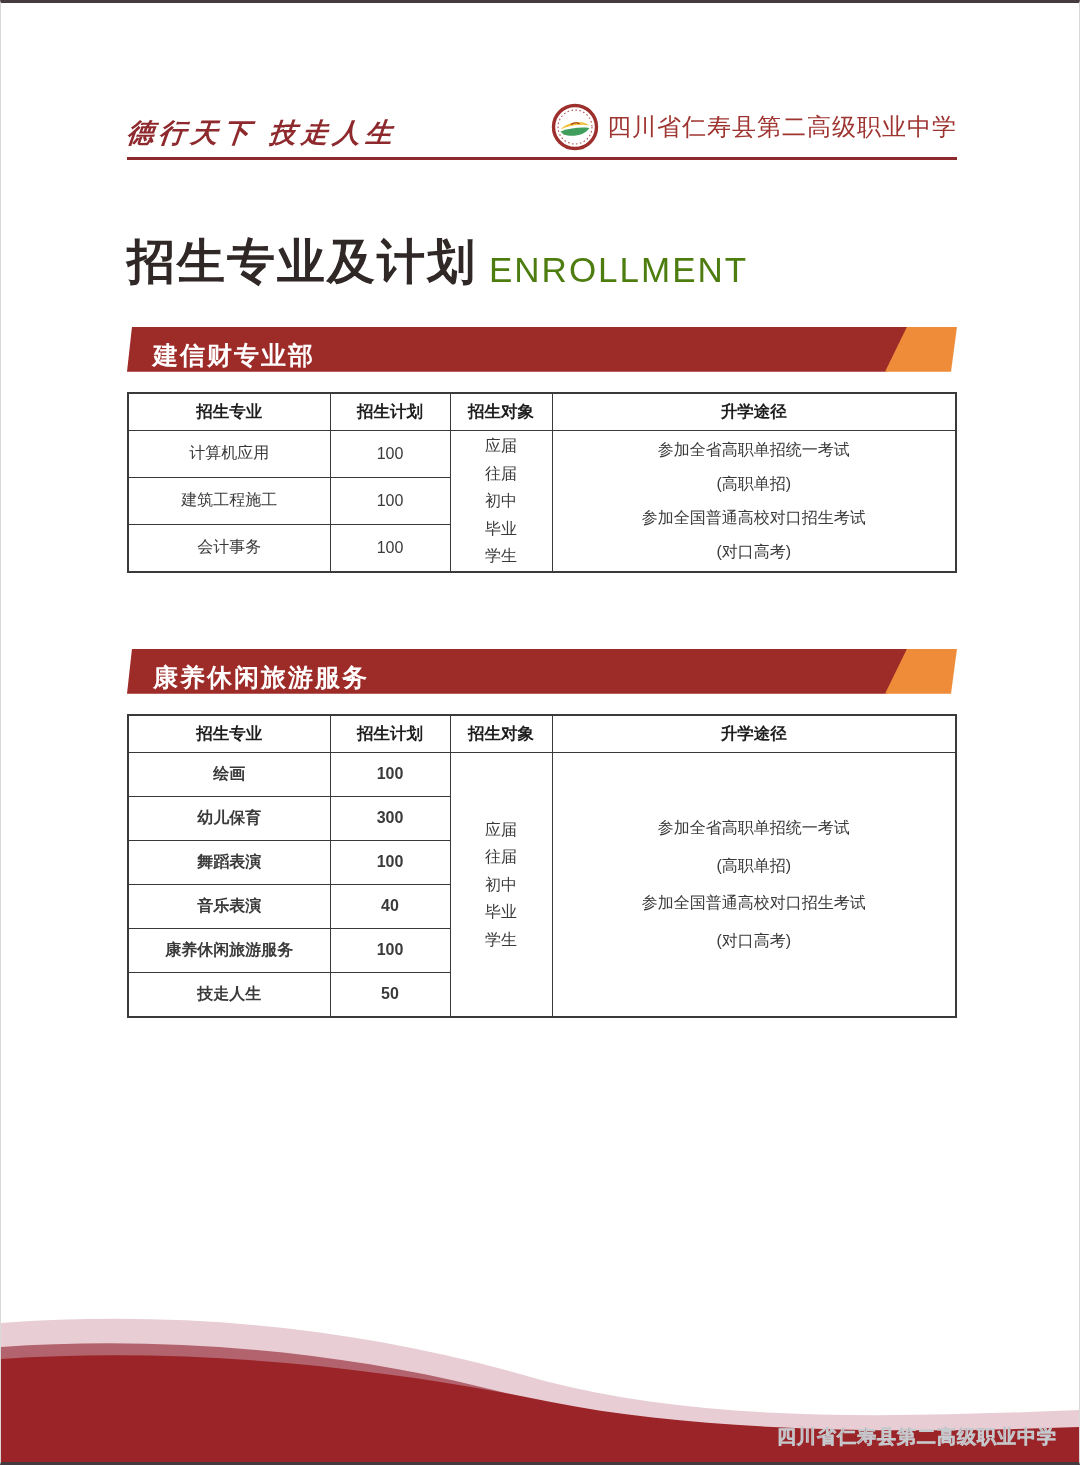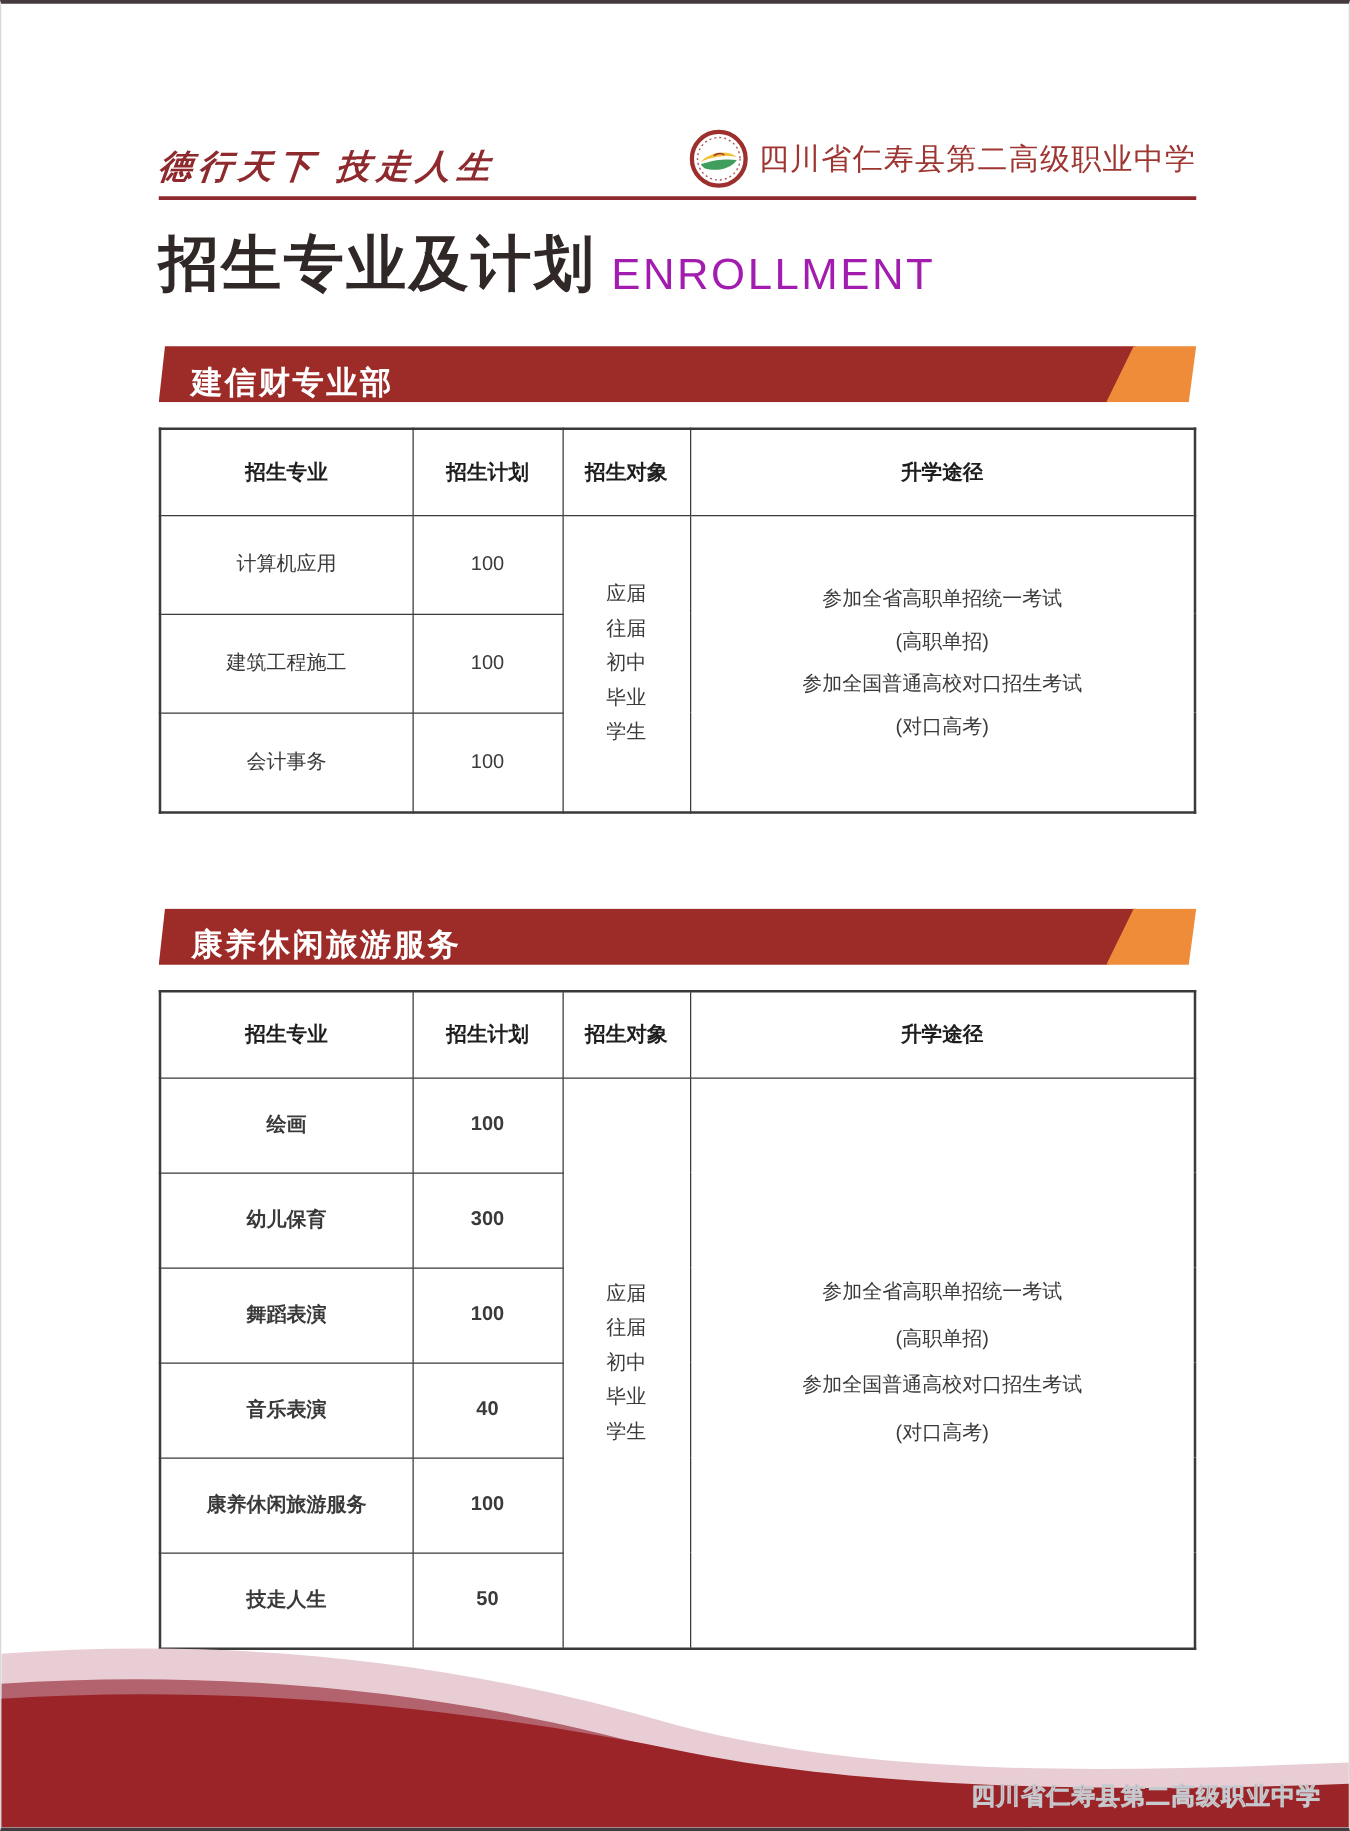--- a/index.html
+++ b/index.html
@@ -14,44 +14,44 @@
   
   .header-row{display:flex;justify-content:space-between;align-items:flex-end;padding-top:100px;}
   .motto{
     font-family:"DejaVu Serif","Liberation Serif",serif;font-style:italic;font-weight:bold;
     color:#8e2a2e;font-size:27px;letter-spacing:5px;transform:skewX(-6deg);
   }
   .school-id{display:flex;align-items:center;gap:8px;}
   .school-id .name{color:#9e3531;font-size:24px;font-weight:500;letter-spacing:1px;}
   .header-rule{height:3px;background:#8e2a2e;margin-top:6px;}
   
-  .title-block{display:flex;align-items:flex-end;gap:12px;margin-top:26px;text-align:center;}
+  .title-block{display:flex;align-items:flex-end;gap:12px;margin-top:76px;text-align:center;}
   .title-zh{margin:0;font-size:48px;font-weight:900;color:#2f2826;letter-spacing:2px;line-height:1.1;}
-  .title-en{color:#a21caf;padding-bottom:2px;}
+  .title-en{color:#4d7c0f;padding-bottom:2px;}
   .title-en .l1{font-size:35px;font-weight:500;letter-spacing:2px;line-height:1.0;}
   .title-en .l2{font-size:18.5px;font-weight:500;letter-spacing:0.5px;margin-top:2px;}
   
   .banner{position:relative;height:45px;margin-top:38px;}
   .banner .red{
     position:absolute;left:0;top:0;width:830px;height:45px;background:#9d2b28;
     clip-path:polygon(5px 0,782px 0,760px 100%,0 100%);
   }
   .banner .orange{
     position:absolute;left:758px;top:0;width:72px;height:45px;background:#ef8c3a;
     clip-path:polygon(22px 0,72px 0,66px 100%,0 100%);
   }
   .banner .label{
     position:absolute;left:26px;top:0;height:58px;display:flex;align-items:center;
     color:#ffffff;font-size:25px;font-weight:bold;letter-spacing:2px;
   }
   .banner.b2{margin-top:76px;}
   
   table.enroll{border-collapse:collapse;width:830px;margin-top:20px;table-layout:fixed;
     border:2px solid #3a3a3a;}
-  table.enroll th,table.enroll td{border:1px solid #3a3a3a;text-align:center;vertical-align:middle;padding:16px;}
+  table.enroll th,table.enroll td{border:1px solid #3a3a3a;text-align:center;vertical-align:middle;padding:0;}
   table.enroll th{font-size:16.5px;font-weight:bold;color:#1e1e1e;height:36px;}
   table.enroll td{font-size:16px;color:#3a3a3a;}
   .sec0 td.rowcell{height:46px;margin-left:47px;}
   .sec1 td.rowcell{height:43px;font-weight:bold;}
   td.target{line-height:1.72;margin-top:11px;}
   .sec0 td.pathway{line-height:2.12;}
   .sec1 td.pathway{line-height:2.35;}
   
   .footer-wave{position:absolute;left:0;bottom:0;width:1080px;height:240px;display:block;}
   .footer-name{

